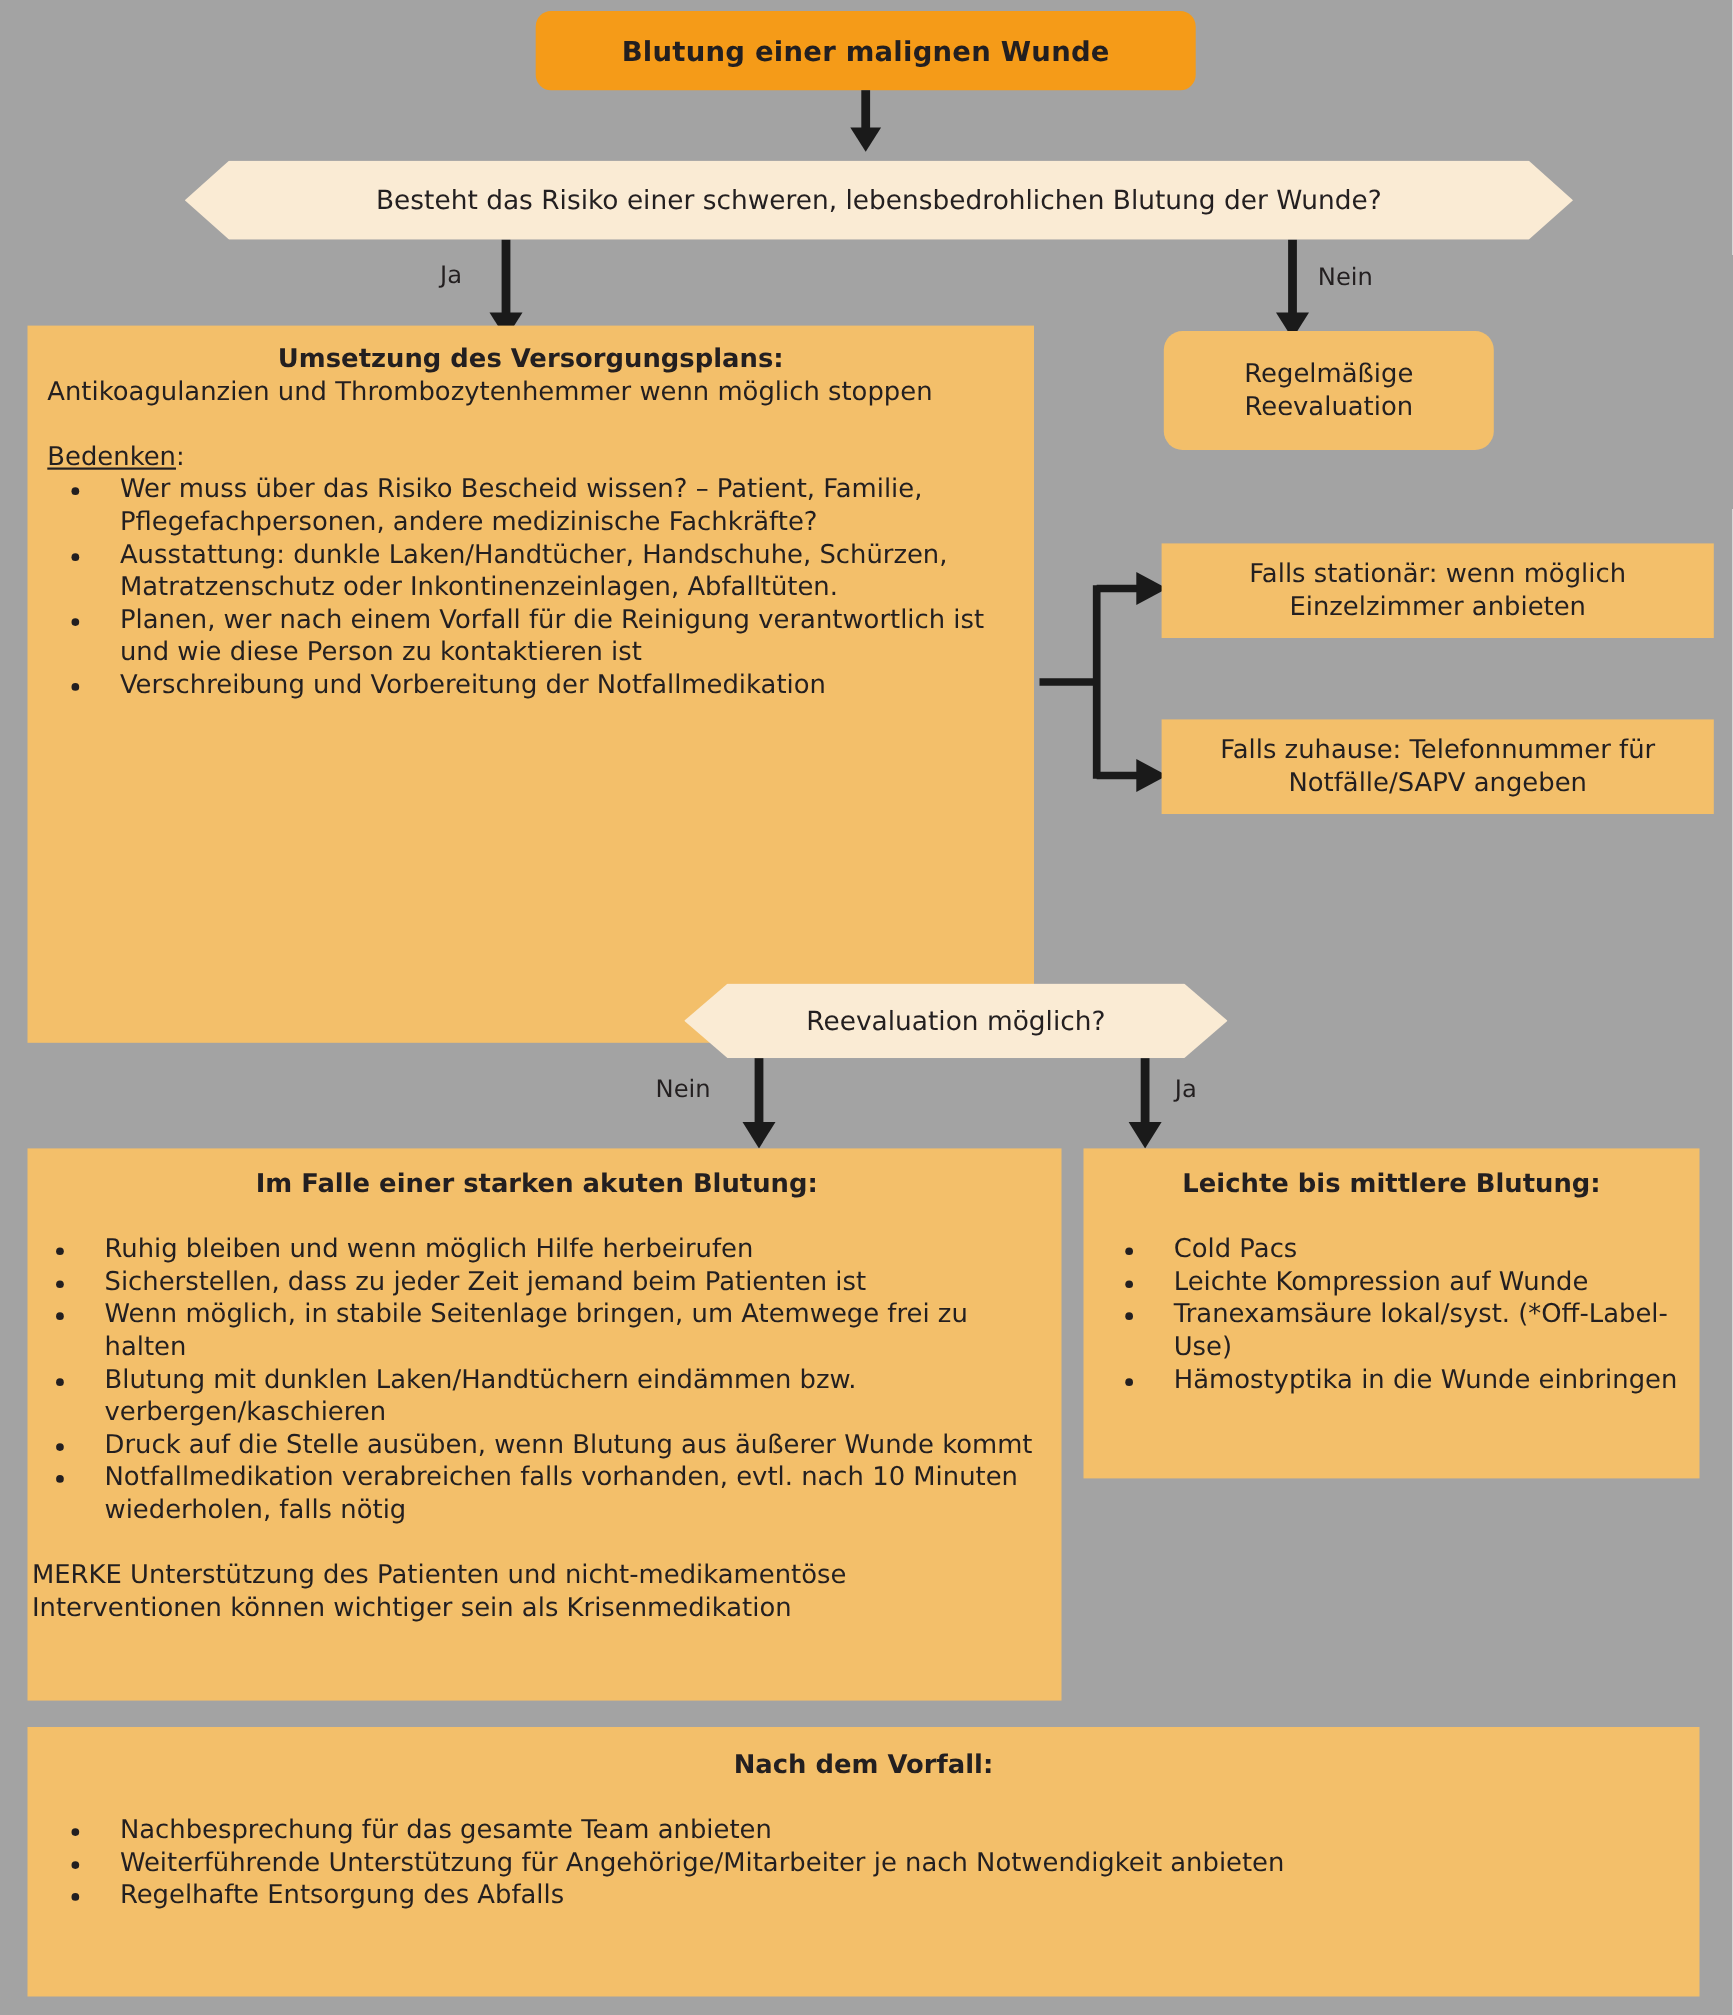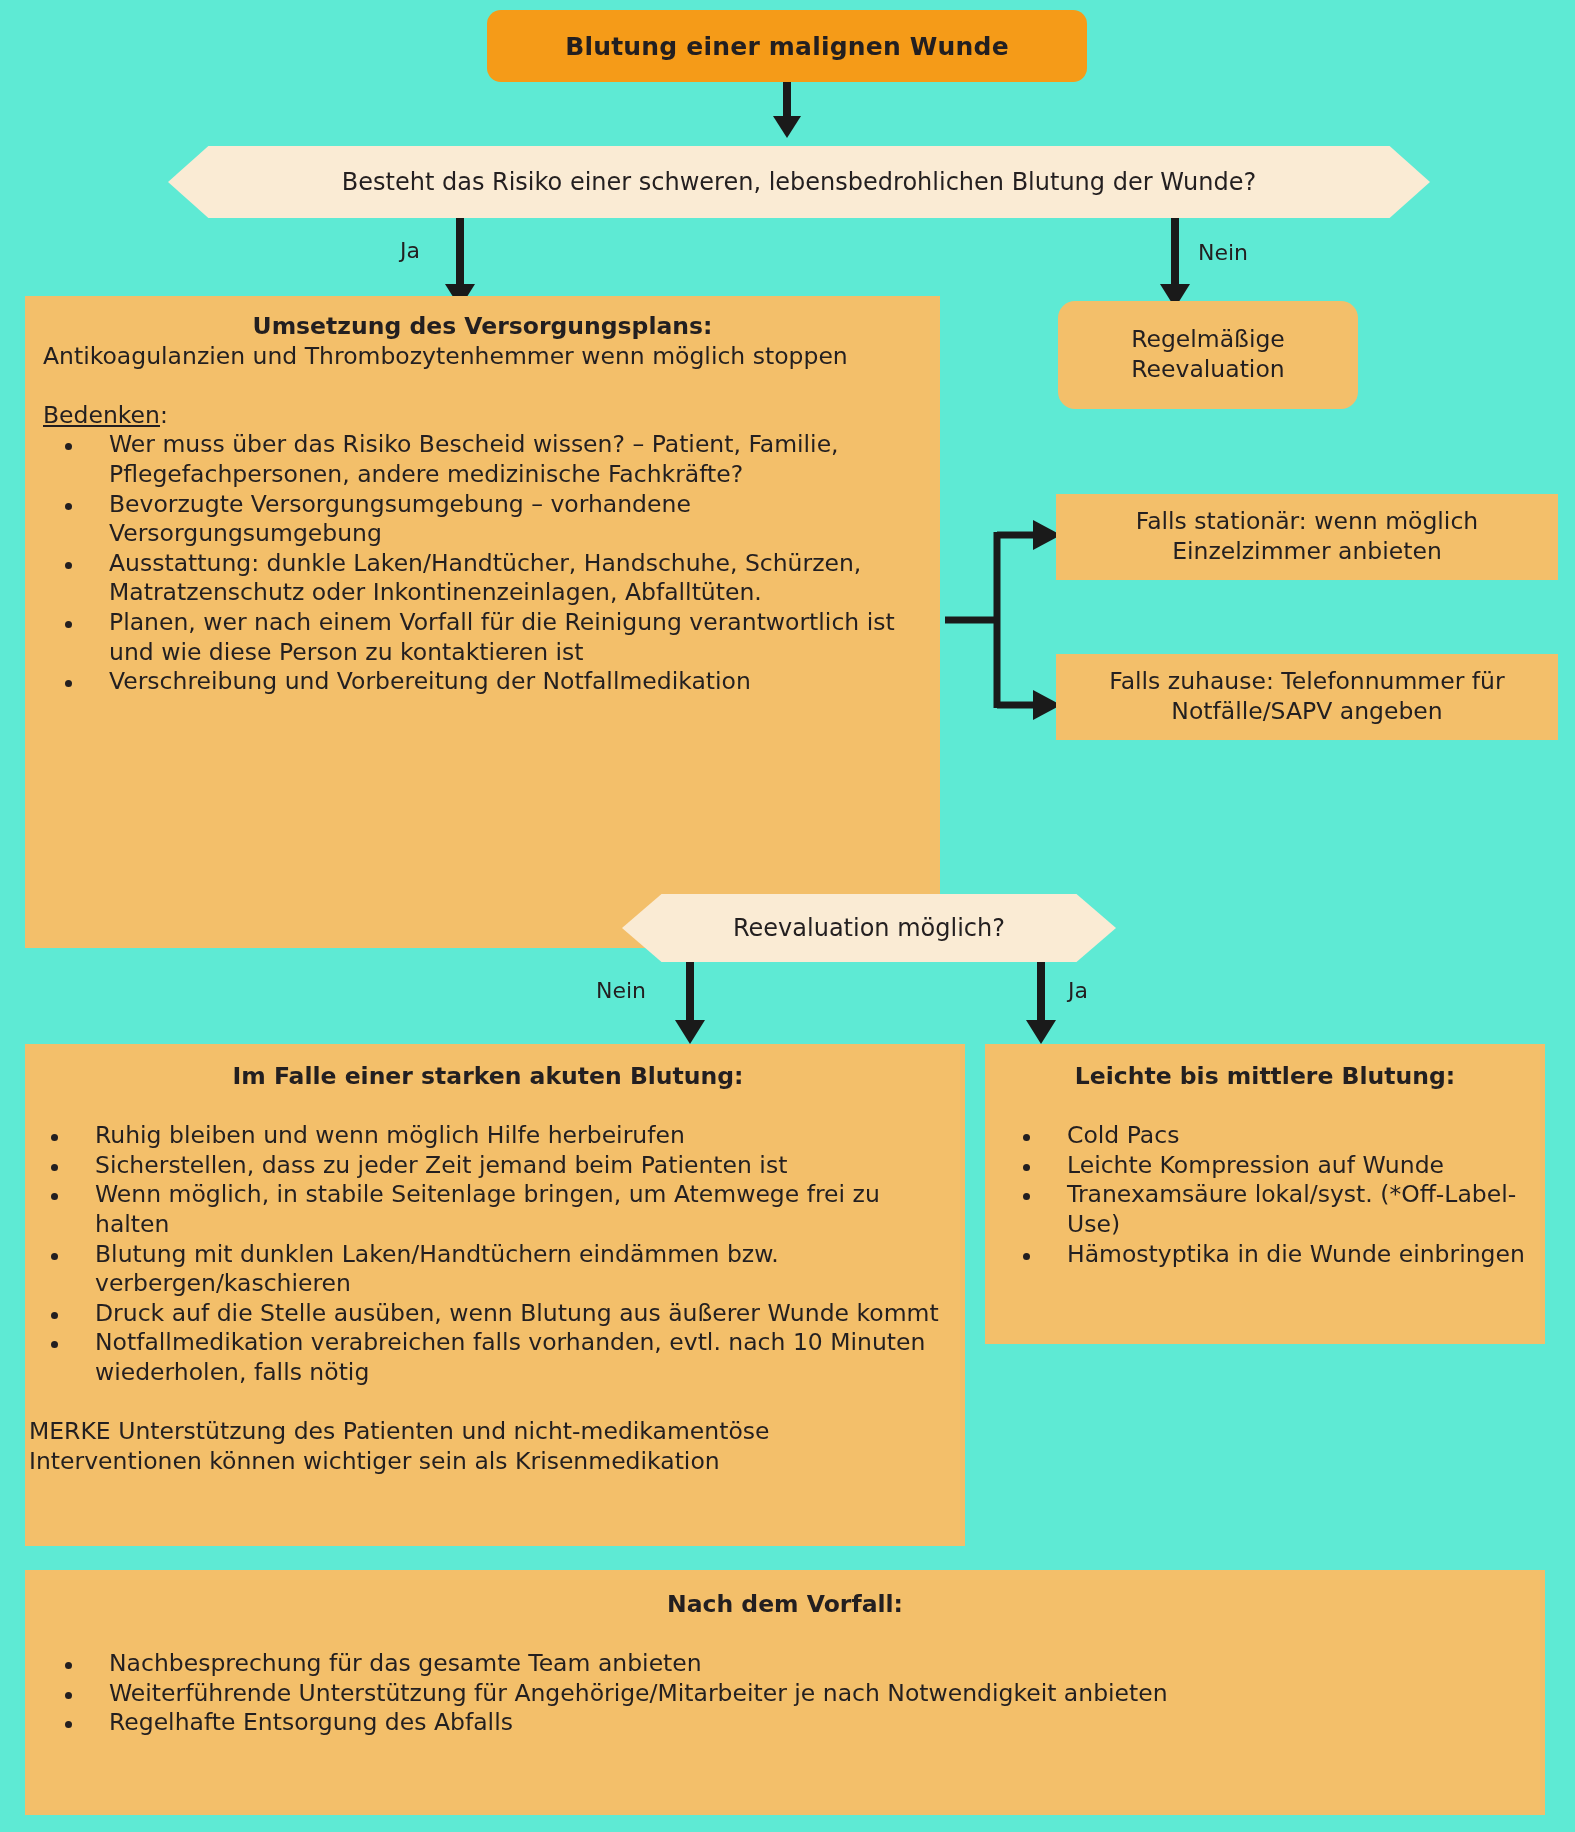--- a/index.html
+++ b/index.html
@@ -8,21 +8,21 @@
     background: #ffffff;
   }
   body {
     font-family: "DejaVu Sans", "Liberation Sans", sans-serif;
     color: #231f20;
   }
   #canvas {
     position: relative;
     width: 1575px;
     height: 1832px;
-    background: #5eead4;
+    background: #a3a3a3;
     overflow: hidden;
   }
   .node {
     position: absolute;
     box-sizing: border-box;
   }
 
   
   .start-pill {
     background: #f59b18;
@@ -144,21 +144,20 @@
   </div>
   <div class="edge-label" style="left:1198px; top:240px;">Nein</div>
 
   <div class="node box" style="left:25px; top:296px; width:915px; height:652px; padding:16px 18px 10px 18px;">
     <span class="box-title">Umsetzung des Versorgungsplans:</span>
     <span class="box-para">Antikoagulanzien und Thrombozytenhemmer wenn möglich stoppen</span>
     <span class="spacer-line"></span>
     <span class="box-para"><span class="underline-word">Bedenken</span><span>:</span></span>
     <ul class="bullets">
       <li>Wer muss über das Risiko Bescheid wissen? –  Patient, Familie, Pflegefachpersonen, andere medizinische Fachkräfte?</li>
-      <li>Bevorzugte Versorgungsumgebung –  vorhandene Versorgungsumgebung</li>
       <li>Ausstattung: dunkle Laken/Handtücher, Handschuhe, Schürzen, Matratzenschutz oder Inkontinenzeinlagen, Abfalltüten.</li>
       <li>Planen, wer nach einem Vorfall für die Reinigung verantwortlich ist und wie diese Person zu kontaktieren ist</li>
       <li>Verschreibung und Vorbereitung der Notfallmedikation</li>
     </ul>
   </div>
 
   <div class="node box center" style="left:1058px; top:301px; width:300px; height:108px; padding:8px 10px;border-radius:17px;">
     <span>Regelmäßige Reevaluation</span>
   </div>
 

